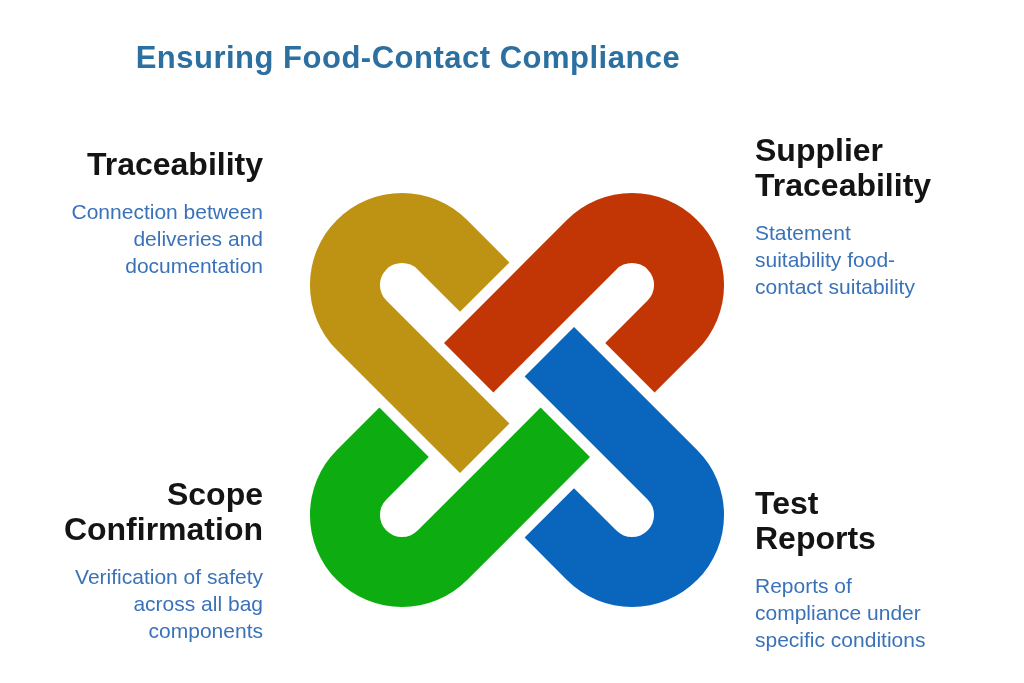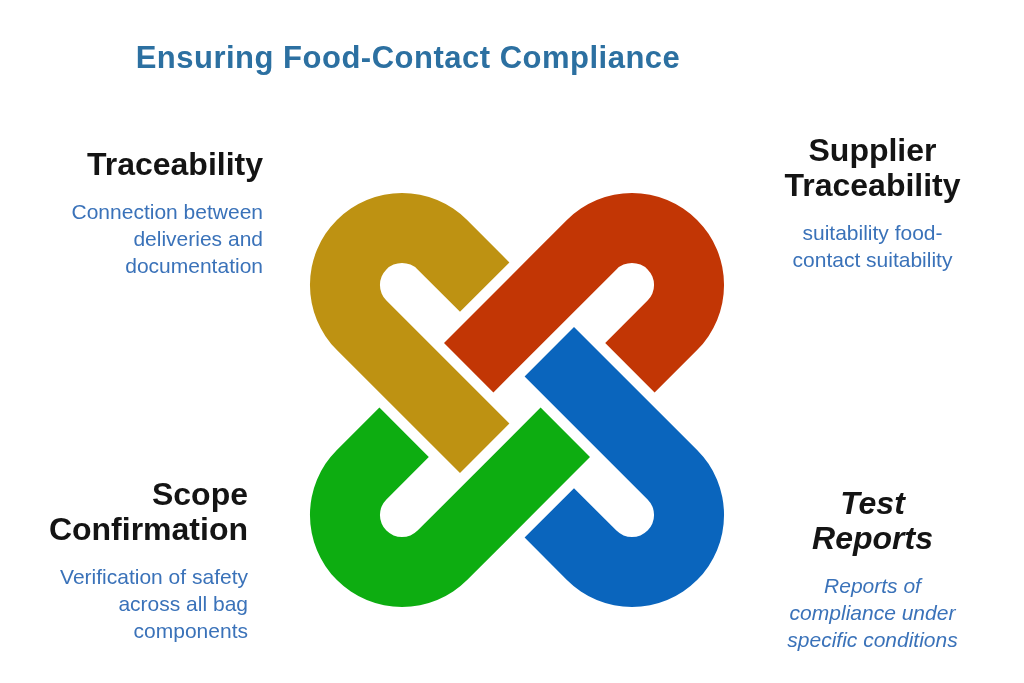--- a/index.html
+++ b/index.html
@@ -8,31 +8,31 @@
     background:#ffffff;
     font-family:"Liberation Sans", "DejaVu Sans", sans-serif;
   }
   .page-title{
     position:absolute;left:0;top:40px;width:816px;
     text-align:center;font-size:31px;font-weight:bold;
     color:#2C70A1;letter-spacing:0.5px;
   }
   .card{position:absolute;}
   .card.align-right{text-align:right;}
-  .card.align-left{text-align:center;}
+  .card.align-left{text-align:left;}
   .card-title{
     font-size:32px;font-weight:bold;color:#141414;line-height:35px;
   }
   .card-desc{
     margin-top:16px;font-size:21px;color:#3A72B9;line-height:27px;
   }
   #card-traceability{left:23px;top:147px;width:240px;}
   #card-supplier{left:755px;top:133px;width:235px;}
-  #card-scope{left:8px;top:477px;width:240px;}
-  #card-test{left:755px;top:486px;width:235px;font-style:italic;}
+  #card-scope{left:23px;top:477px;width:240px;}
+  #card-test{left:755px;top:486px;width:235px;}
   .knot{position:absolute;left:302px;top:185px;}
 </style>
 </head>
 <body>
 
 <div class="page-title">Ensuring Food-Contact Compliance</div>
 
 <div class="card align-right" id="card-traceability">
   <div class="card-title">
     <div>Traceability</div>
@@ -43,20 +43,21 @@
     <div>documentation</div>
   </div>
 </div>
 
 <div class="card align-left" id="card-supplier">
   <div class="card-title">
     <div>Supplier</div>
     <div>Traceability</div>
   </div>
   <div class="card-desc">
+    <div>Statement</div>
     <div>suitability food-</div>
     <div>contact suitability</div>
   </div>
 </div>
 
 <div class="card align-right" id="card-scope">
   <div class="card-title">
     <div>Scope</div>
     <div>Confirmation</div>
   </div>

